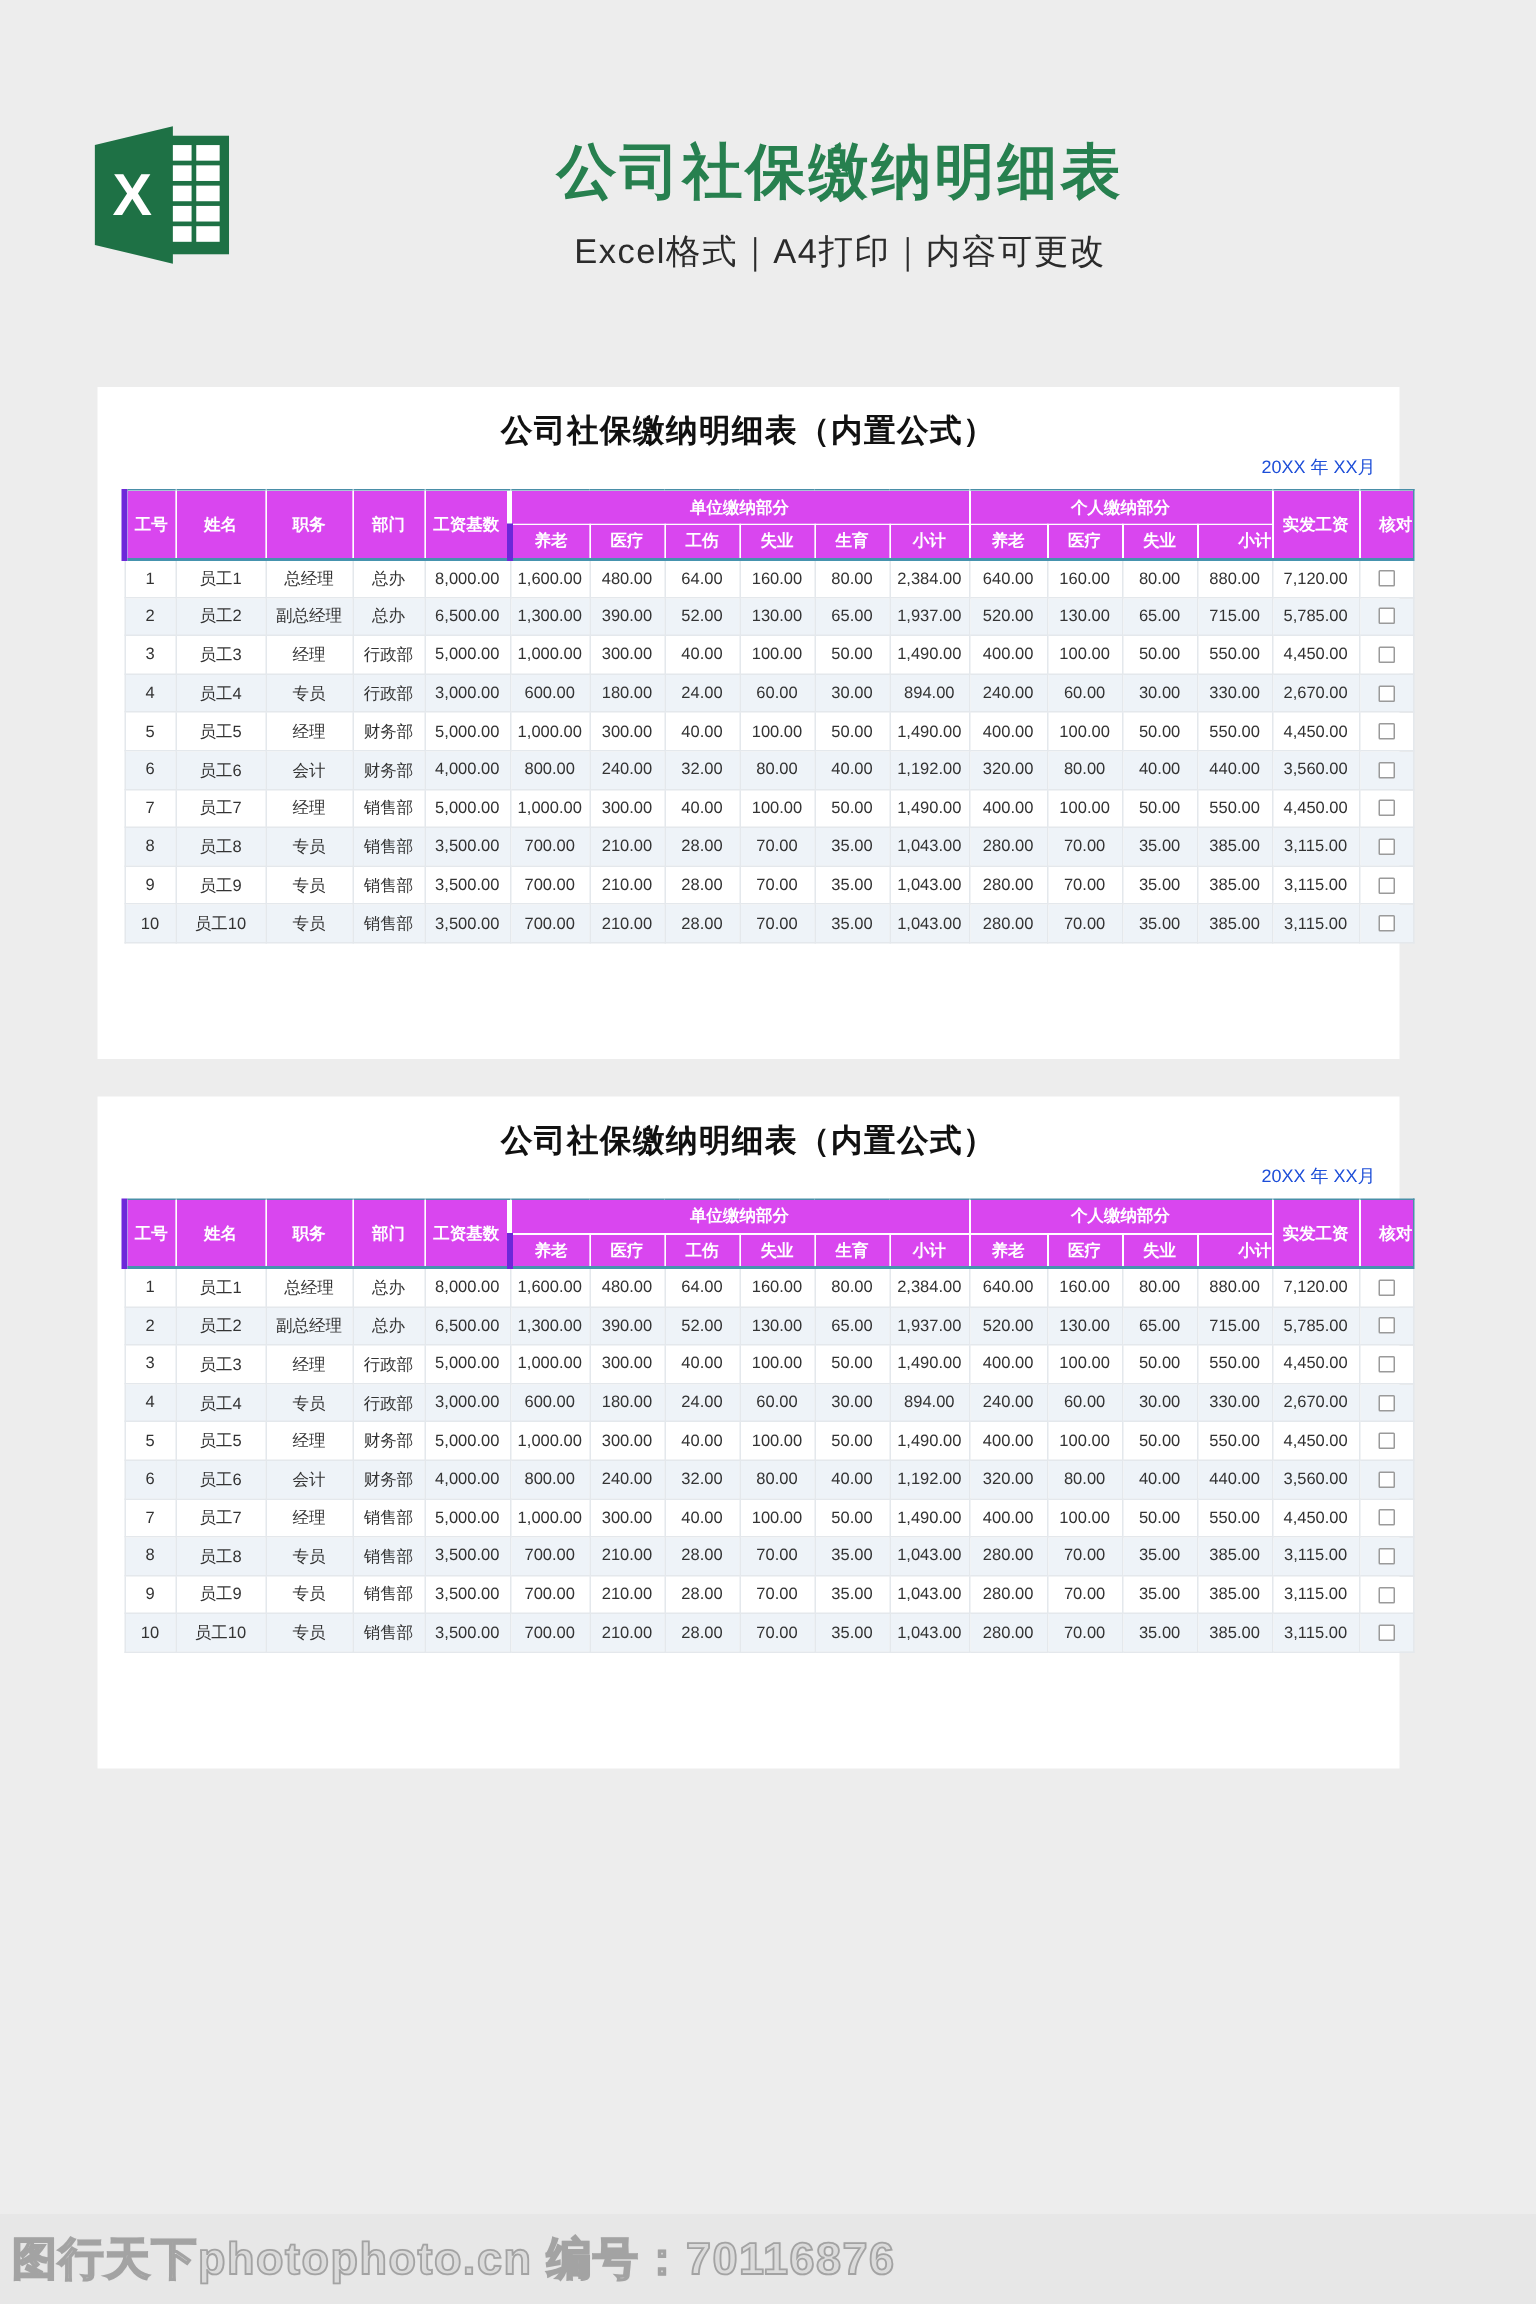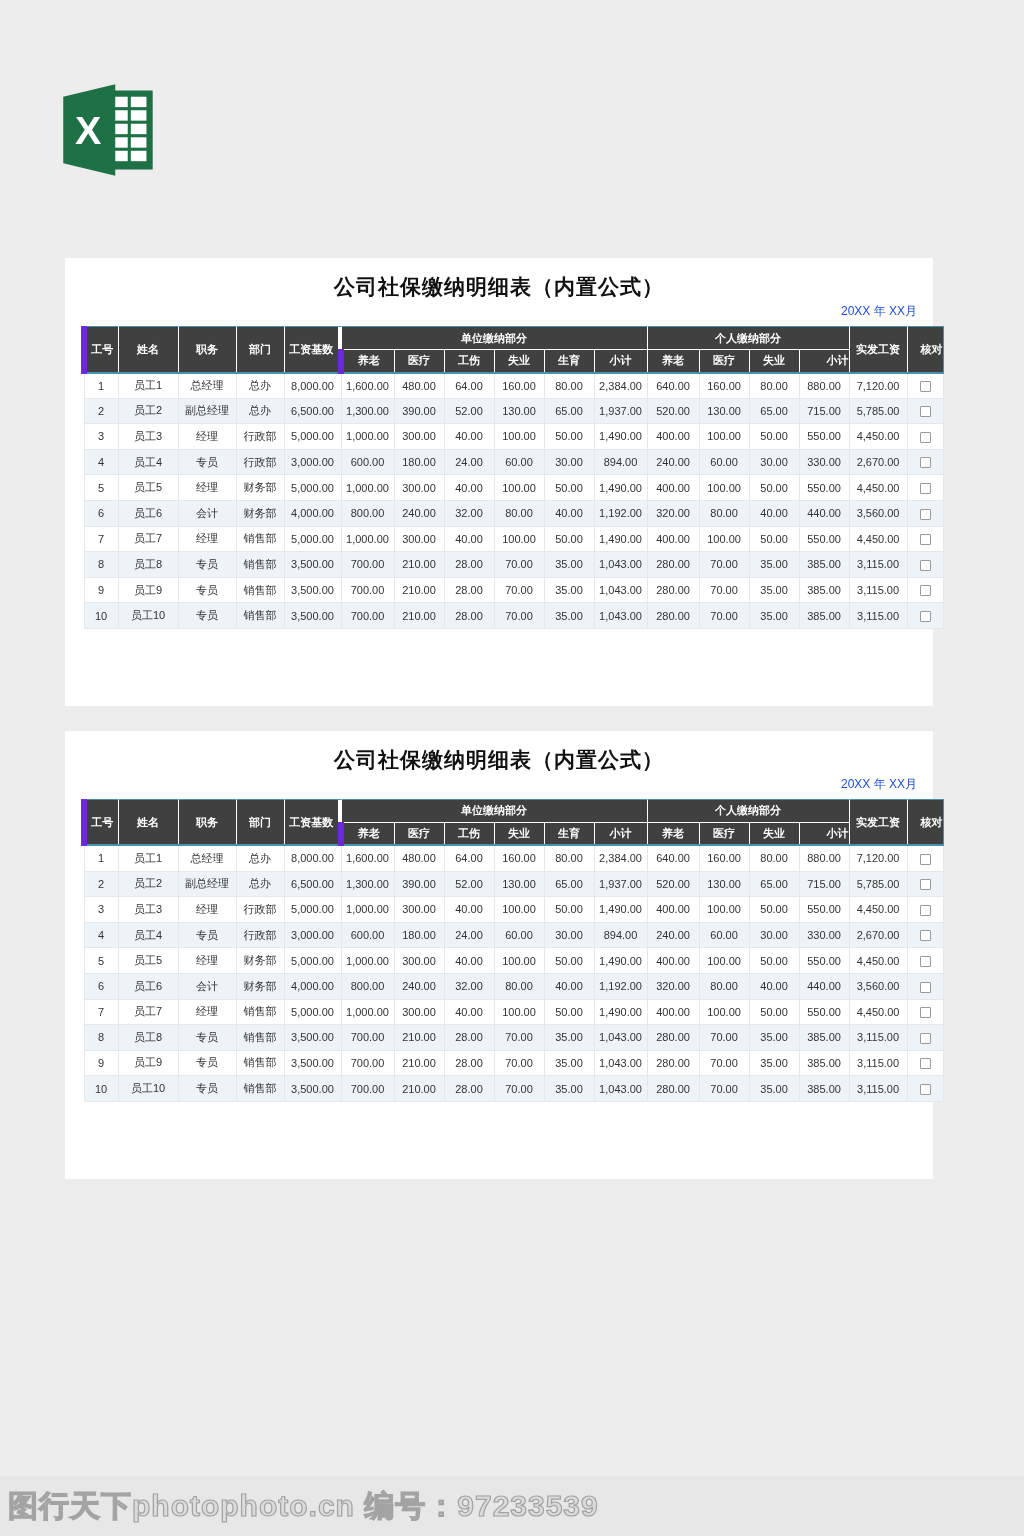--- a/index.html
+++ b/index.html
@@ -38,26 +38,26 @@
   }
 
   table.sheet {
     width:859px; table-layout:fixed; border-collapse:collapse;
     font-size:11px;
   }
   table.sheet th, table.sheet td {
     text-align:center; vertical-align:middle; overflow:hidden; white-space:nowrap;
   }
   thead th {
-    background:#404040; color:#FFFFFF; font-weight:bold;
+    background:#d946ef; color:#FFFFFF; font-weight:bold;
     border:1px solid rgba(255,255,255,0.55);
     height:23px; font-size:11px;
   }
   thead tr:first-child th { border-top:1px solid #4A8FA8; }
-  thead th:first-child { border-left:6px solid #6d28d9; }
+  thead th:first-child { border-left:4px solid #6d28d9; }
   thead th:last-child { border-right:1px solid #4A8FA8;text-align:right; }
   thead { border-bottom:2px solid #4593AE; }
   tbody td {
     height:25.6px; border:1px solid #E4E8EC; color:#333; background:#FFFFFF;
   }
   tbody tr.stripe td { background:#EEF3F8; }
   .checkbox {
     display:inline-block; width:11px; height:11px;
     border:1px solid #9A9A9A; background:#FFF; border-radius:1px; vertical-align:middle;
   }
@@ -90,20 +90,24 @@
         <rect x="71" y="44" width="15" height="10"></rect>
       <rect x="54" y="57" width="14" height="10"></rect>
         <rect x="71" y="57" width="15" height="10"></rect>
       <rect x="54" y="70" width="14" height="10"></rect>
         <rect x="71" y="70" width="15" height="10"></rect>
     </g>
 
     <polygon points="6,18 56,6 56,94 6,82" fill="#1E7145"></polygon>
     <text x="30" y="63" font-size="38" font-weight="bold" fill="#FFFFFF" text-anchor="middle" font-family="Liberation Sans, DejaVu Sans, sans-serif">X</text>
   </svg>
+  <div class="hero-text">
+    <div class="hero-title">公司社保缴纳明细表</div>
+    <div class="hero-sub">Excel格式｜A4打印｜内容可更改</div>
+  </div>
 </div>
 
 <div class="card">
   <div class="sheet-title">公司社保缴纳明细表（内置公式）</div>
   <div class="sheet-period">20XX 年 XX月</div>
   <table class="sheet">
     <colgroup>
       <col style="width:34px">
         <col style="width:60px">
         <col style="width:58px">
@@ -579,14 +583,14 @@
           <td>35.00</td>
           <td>385.00</td>
           <td>3,115.00</td>
           <td><span class="checkbox"></span></td>
         </tr>
       </tbody>
   </table>
 </div>
 
 <div class="watermark-bar">
-  <div class="watermark-text">图行天下photophoto.cn 编号：97233539</div>
+  <div class="watermark-text">图行天下photophoto.cn 编号：70116876</div>
 </div>
 
 </body></html>

